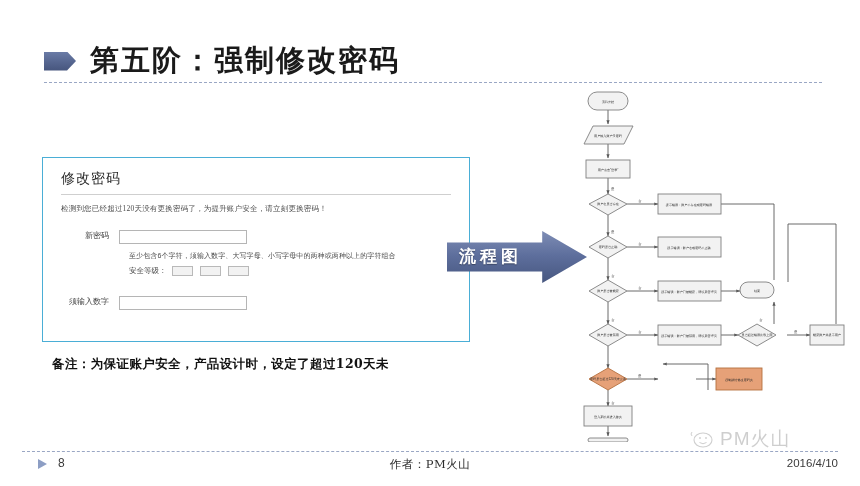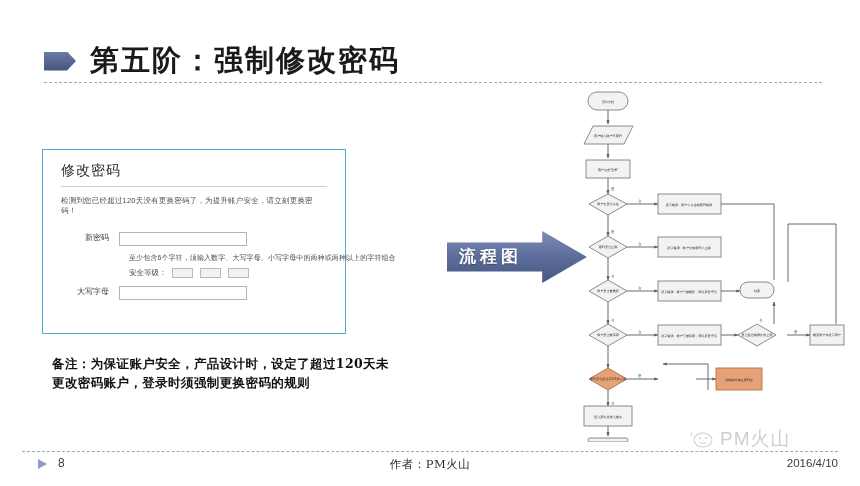--- a/index.html
+++ b/index.html
@@ -43,22 +43,22 @@
   .title-underline {
     position: absolute;
     left: 44px; top: 82px;
     width: 778px; height: 0;
     border-top: 1px dashed #9aa7c4;
   }
 
   
   .panel {
     position: absolute;
-    left: 42px; top: 149px;
-    width: 304px; height: 185px;
+    left: 42px; top: 157px;
+    width: 428px; height: 185px;
     background: #ffffff;
     border: 1.5px solid #4aaed6;
   }
   .panel-inner { padding: 12px 18px 0 18px; }
   .panel-heading {
     font-family: "DejaVu Serif", "Liberation Serif", serif;
     font-size: 14px;
     color: #2b2b2b;
     letter-spacing: 1px;
     padding-bottom: 6px;
@@ -66,20 +66,21 @@
   .panel-rule {
     border-top: 1px solid #cfcfcf;
     margin: 0 0 9px 0;
   }
   .panel-desc {
     font-size: 7.5px;
     color: #4a4a4a;
     line-height: 1.3;
     letter-spacing: .2px;
     margin-bottom: 16px;
+    font-family: Liberation Serif, serif;
   }
   .form-row {
     display: flex;
     align-items: flex-start;
     margin-bottom: 7px;
   }
   .form-label {
     width: 58px;
     text-align: right;
     font-size: 8px;
@@ -97,21 +98,21 @@
     font-size: 7px;
     color: #4a4a4a;
     letter-spacing: .1px;
     margin-bottom: 5px;
     white-space: nowrap;
   }
   .strength-row {
     margin-left: 68px;
     display: flex;
     align-items: center;
-    margin-bottom: 8px;
+    margin-bottom: 20px;
   }
   .strength-label {
     font-size: 7.5px;
     color: #3d3d3d;
     margin-right: 5px;
   }
   .strength-box {
     width: 21px; height: 10px;
     border: 1px solid #b9b9b9;
     background: #f2f2f2;
@@ -262,30 +263,29 @@
       <div class="hint-line">至少包含6个字符，须输入数字、大写字母、小写字母中的两种或两种以上的字符组合</div>
 
       <div class="strength-row">
         <div class="strength-label">安全等级：</div>
         <div class="strength-box"></div>
         <div class="strength-box"></div>
         <div class="strength-box"></div>
       </div>
 
       <div class="form-row">
-        <div class="form-label">大写字母</div>
+        <div class="form-label">须输入数字</div>
         <input class="form-input" type="text" placeholder="" style="">
       </div>
 
     </div>
   </div>
 
   <div class="note">
     <div>备注：为保证账户安全，产品设计时，设定了超过120天未</div>
-    <div>更改密码账户，登录时须强制更换密码的规则</div>
   </div>
 
   <div class="arrow-wrap">
     <div class="arrow-shape"></div>
     <div class="arrow-label">流程图</div>
   </div>
 
   <div class="flow">
     <svg viewBox="0 0 300 358" width="300" height="358">
       <defs>

